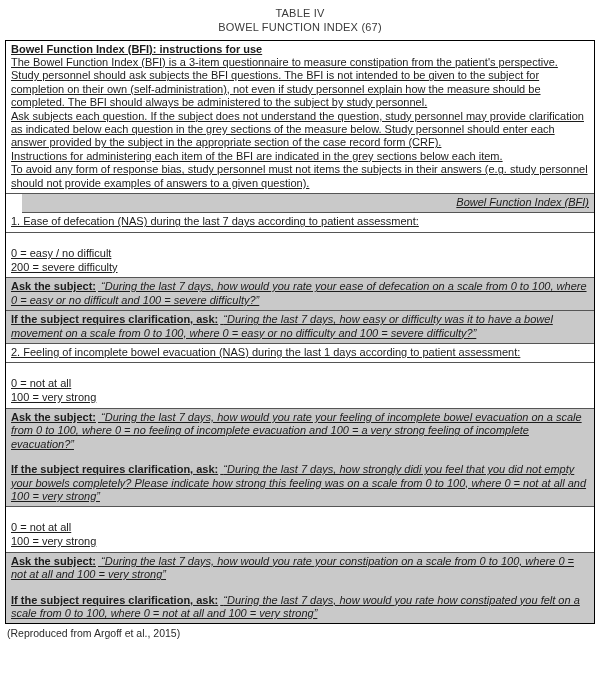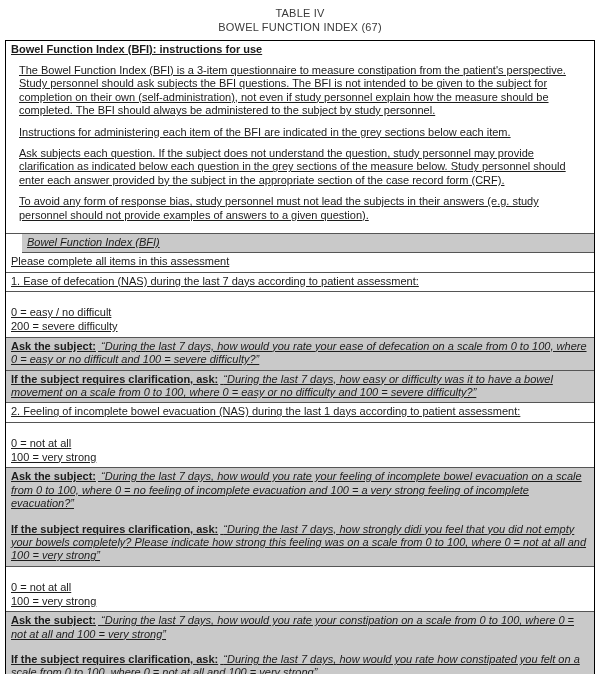--- a/index.html
+++ b/index.html
@@ -17,23 +17,23 @@
   .caption .cap-line { line-height: 1.3; letter-spacing: 0.2px; text-align: center; }
 
   .bfi-table { border: 1px solid #000000; text-decoration: underline; }
 
   .row { padding: 2px 5px 3px 5px; border-bottom: 1px solid #555555; }
   .row:last-child { border-bottom: none; }
 
   .grey { background: #c9c9c9; }
   .bold { font-weight: bold; }
   .italic { font-style: italic; }
-  .center { text-align: left; margin-left: 16px; }
+  .center { text-align: right; margin-left: 16px; }
 
-  .instructions .ins-para { margin: 8px; }
+  .instructions .ins-para { margin: 0; }
 
   .anchors { padding-top: 14px; }
   .anchors div { line-height: 1.25; }
 
   .ask-label { margin-right: 2px; }
 
   .para + .para { margin-top: 12px; }
 
   .footnote { padding: 3px 2px 2px 2px; font-size: 10.5px; color: #2a2a2a; }
 </style>
@@ -45,28 +45,27 @@
   <div class="caption">
     <div class="cap-line">TABLE IV</div>
     <div class="cap-line">BOWEL FUNCTION INDEX (67)</div>
   </div>
 
   <div class="bfi-table">
 
     <div class="row instructions">
       <div class="bold">Bowel Function Index (BFI): instructions for use</div>
       <div class="ins-para">The Bowel Function Index (BFI) is a 3-item questionnaire to measure constipation from the patient's perspective. Study personnel should ask subjects the BFI questions. The BFI is not intended to be given to the subject for completion on their own (self-administration), not even if study personnel explain how the measure should be completed. The BFI should always be administered to the subject by study personnel.</div>
+      <div class="ins-para">Ask subjects each question. If the subject does not understand the question, study personnel may provide clarification as indicated below each question in the grey sections of the measure below. Study personnel should enter each answer provided by the subject in the appropriate section of the case record form (CRF).</div>
       <div class="ins-para">Instructions for administering each item of the BFI are indicated in the grey sections below each item.</div>
-      <div class="ins-para">Ask subjects each question. If the subject does not understand the question, study personnel may provide clarification as indicated below each question in the grey sections of the measure below. Study personnel should enter each answer provided by the subject in the appropriate section of the case record form (CRF).</div>
-      <div class="ins-para">To avoid any form of response bias, study personnel must not lead the subjects in their answers (e.g. study personnel should not provide examples of answers to a given question).</div>
+      <div class="ins-para">To avoid any form of response bias, study personnel must not items the subjects in their answers (e.g. study personnel should not provide examples of answers to a given question).</div>
     </div>
 
     <div class="row grey center italic" style="background: rgb(201, 201, 201);">Bowel Function Index (BFI)</div>
 
-    <div class="row">Please complete all items in this assessment</div>
 
     <div class="row">1. Ease of defecation (NAS) during the last 7 days according to patient assessment:</div>
     <div class="row anchors">
       <div>0 = easy / no difficult</div>
       <div>200 = severe difficulty</div>
     </div>
     <div class="row grey" style="background: rgb(201, 201, 201);">
       <span class="bold ask-label">Ask the subject:</span>
       <span class="italic">“During the last 7 days, how would you rate your ease of defecation on a scale from 0 to 100, where 0 = easy or no difficult and 100 = severe difficulty?”</span>
     </div>

